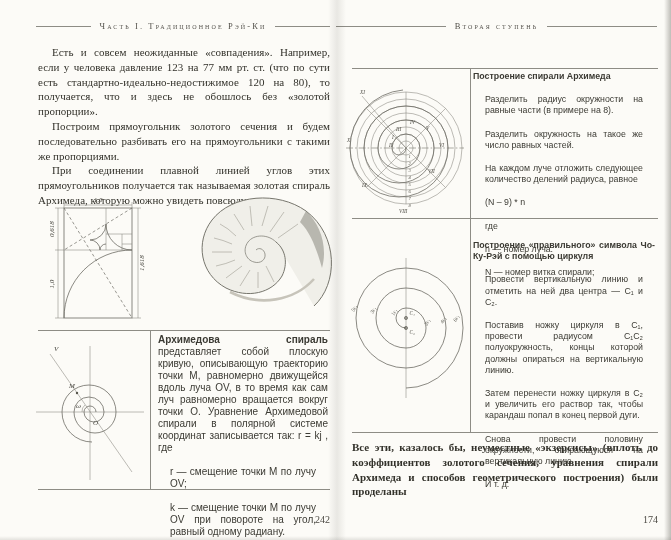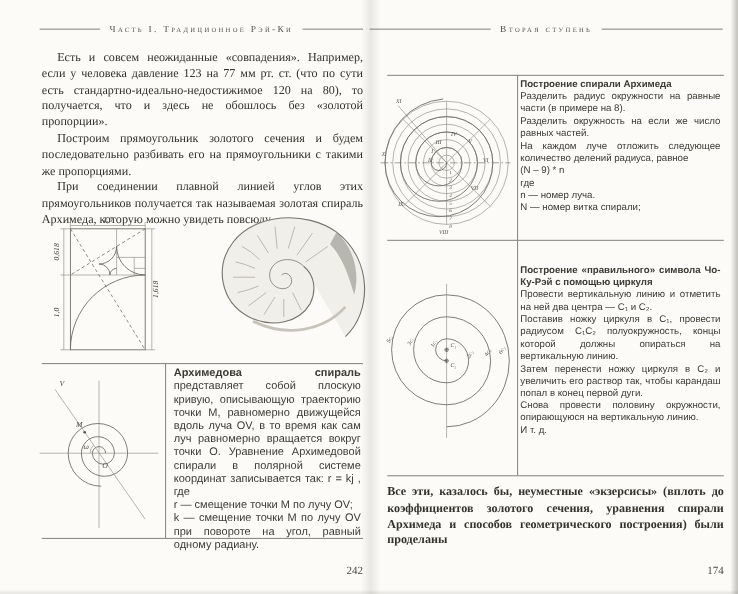--- a/index.html
+++ b/index.html
@@ -27,21 +27,21 @@
 
   .body-text{position:absolute;text-align:justify;font-size:11px;line-height:14.8px;color:#33322b;}
   .body-text p{margin:0;text-indent:14px;}
 
   .hline{position:absolute;height:1px;background:#8d8c85;}
   .vline{position:absolute;width:1px;background:#8d8c85;}
 
   .boxtext{position:absolute;font-family:"Liberation Sans","DejaVu Sans",sans-serif;
     color:#3b3a33;text-align:justify;}
   .boxtext .bt-title{font-weight:bold;}
-  .boxtext .step{margin:0;}
+  .boxtext .step{margin:12px;}
 
   .pagenum{position:absolute;font-size:10px;color:#4c4a44;text-align:right;margin-top:20px;}
 
   svg{position:absolute;overflow:visible;}
   .stroke{stroke:#6d6c64;stroke-width:.8;fill:none;}
   .stroke-thin{stroke:#86857c;stroke-width:.55;fill:none;}
   .dashed{stroke:#6d6c64;stroke-width:.7;fill:none;stroke-dasharray:3 2.4;}
   .dashdot{stroke:#76756c;stroke-width:.6;fill:none;stroke-dasharray:7 2 1.6 2;}
   .fig-label{font-family:"Liberation Serif","DejaVu Serif",serif;font-style:italic;
     font-size:7px;fill:#47463f;}
@@ -201,21 +201,21 @@
         <text class="fig-num" x="62.5" y="118">5</text>
         <text class="fig-num" x="62.5" y="125">6</text>
         <text class="fig-num" x="62.5" y="132">7</text>
         <text class="fig-num" x="62.5" y="139">8</text>
       </g>
     </svg>
 
     <div class="boxtext" style="left:137px;top:71px;width:182px;font-size:8.8px;line-height:11.2px;">
       <div class="bt-title">Построение спирали Архимеда</div>
       <div class="step">Разделить радиус окружности на равные части (в примере на 8).</div>
-      <div class="step">Разделить окружность на если же число равных частей.</div>
+      <div class="step">Разделить окружность на такое же число равных частей.</div>
       <div class="step">На каждом луче отложить следующее количество делений радиуса, равное</div>
       <div class="step">(N – 9) * n</div>
       <div class="step">где</div>
       <div class="step">n — номер луча.</div>
       <div class="step">N — номер витка спирали;</div>
     </div>
 
     <svg style="left:10px;top:252px;" width="118" height="150" viewBox="0 0 118 150">
       <line class="stroke-thin" x1="60" y1="6" x2="60" y2="146"></line>
       <path class="stroke" d="M 60,76 A 10,10 0 0 1 60,56 A 20,20 0 0 1 60,96 A 30,30 0 0 1 60,36 A 40,40 0 0 1 60,116 A 50,50 0 0 1 60,16 A 57,60 0 0 1 60,136"></path>

